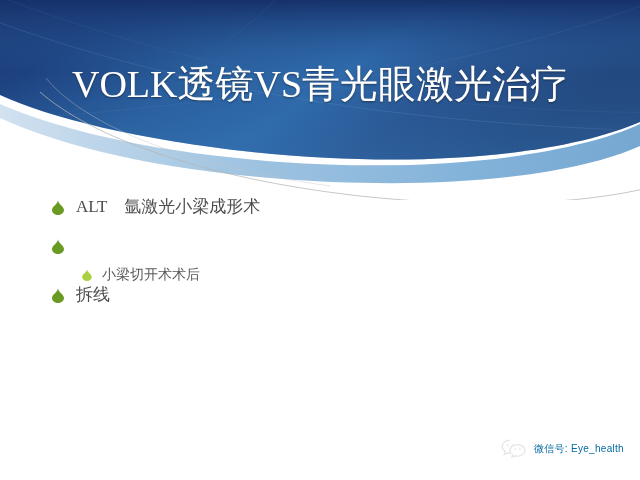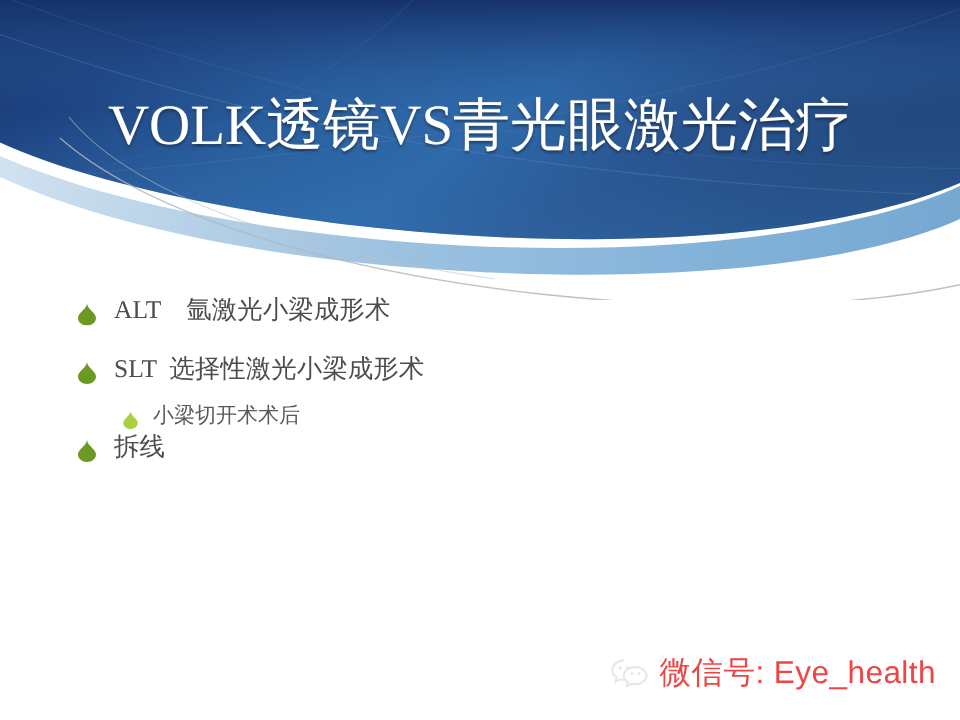--- a/index.html
+++ b/index.html
@@ -58,21 +58,21 @@
   
   .content {
     position: absolute;
     left: 52px;
     top: 196px;
     width: 540px;
   }
 
   .bullet-row {
     display: flex;
-    align-items: center;
+    align-items: flex-start;
     margin-bottom: 17px;
   }
   .bullet-row.sub {
     margin-left: 30px;
     margin-top: -6px;
     margin-bottom: 0;
   }
 
   .drop {
     flex: 0 0 auto;
@@ -112,23 +112,23 @@
     align-items: center;
     gap: 7px;
   }
   .wechat-icon {
     width: 26px;
     height: 22px;
   }
   .wechat-icon svg { display: block; }
   .footer-text {
     font-family: "Liberation Sans", "DejaVu Sans", sans-serif;
-    font-size: 21px;
+    font-size: 10px;
     line-height: 18px;
-    color: #ef4444;
+    color: #0369a1;
     letter-spacing: 0.3px;
     white-space: pre;
   }
 </style>
 </head>
 <body>
 
 <div id="slide">
 
   <div class="banner-layer">
@@ -190,21 +190,20 @@
       </span>
       <span class="bullet-text">ALT    氩激光小梁成形术</span>
     </div>
 
     <div class="bullet-row">
       <span class="drop">
         <svg width="12" height="15" viewBox="0 0 12 15" xmlns="http://www.w3.org/2000/svg">
           <path d="M6 0 C6 4 0 6.5 0 10 C0 12.8 2.7 15 6 15 C9.3 15 12 12.8 12 10 C12 6.5 6 4 6 0 Z" fill="#6a9a22"></path>
         </svg>
       </span>
-      <span class="bullet-text">SLT  选择性激光小梁成形术</span>
     </div>
 
 
     <div class="bullet-row sub">
       <span class="drop">
         <svg width="10" height="12" viewBox="0 0 12 15" xmlns="http://www.w3.org/2000/svg">
           <path d="M6 0 C6 4 0 6.5 0 10 C0 12.8 2.7 15 6 15 C9.3 15 12 12.8 12 10 C12 6.5 6 4 6 0 Z" fill="#a8d040"></path>
         </svg>
       </span>
       <span class="bullet-text">小梁切开术术后</span>

